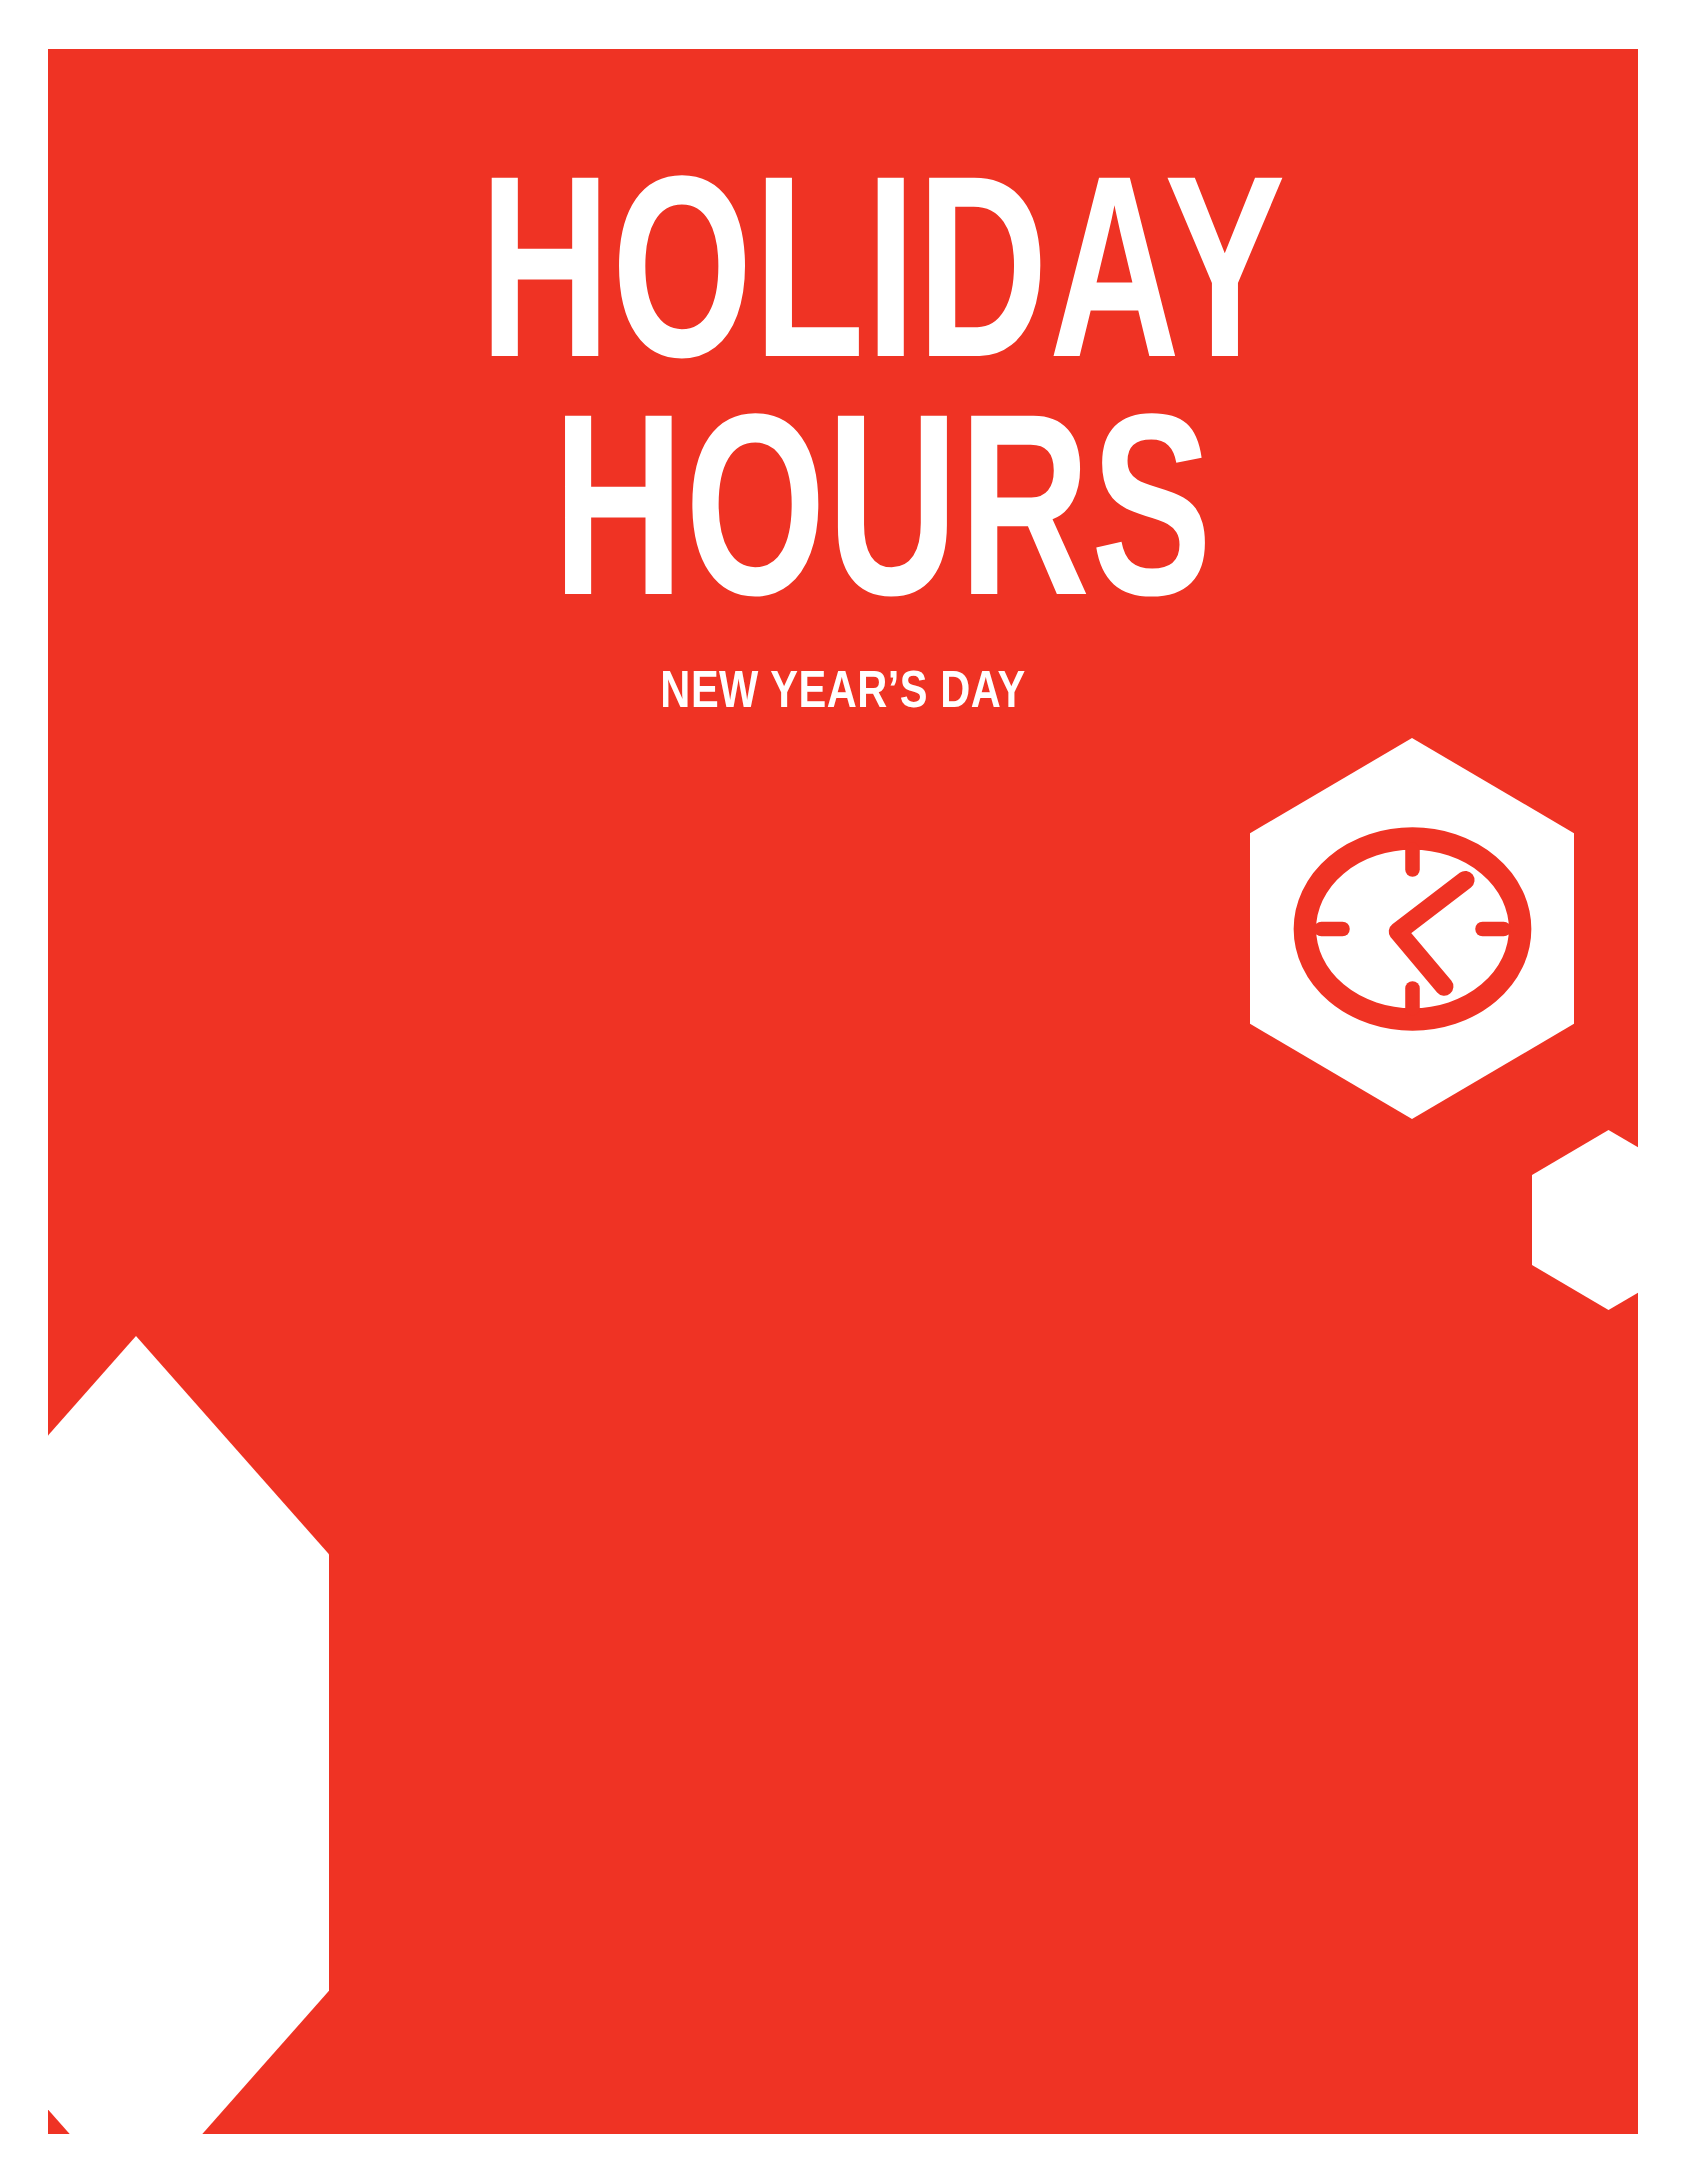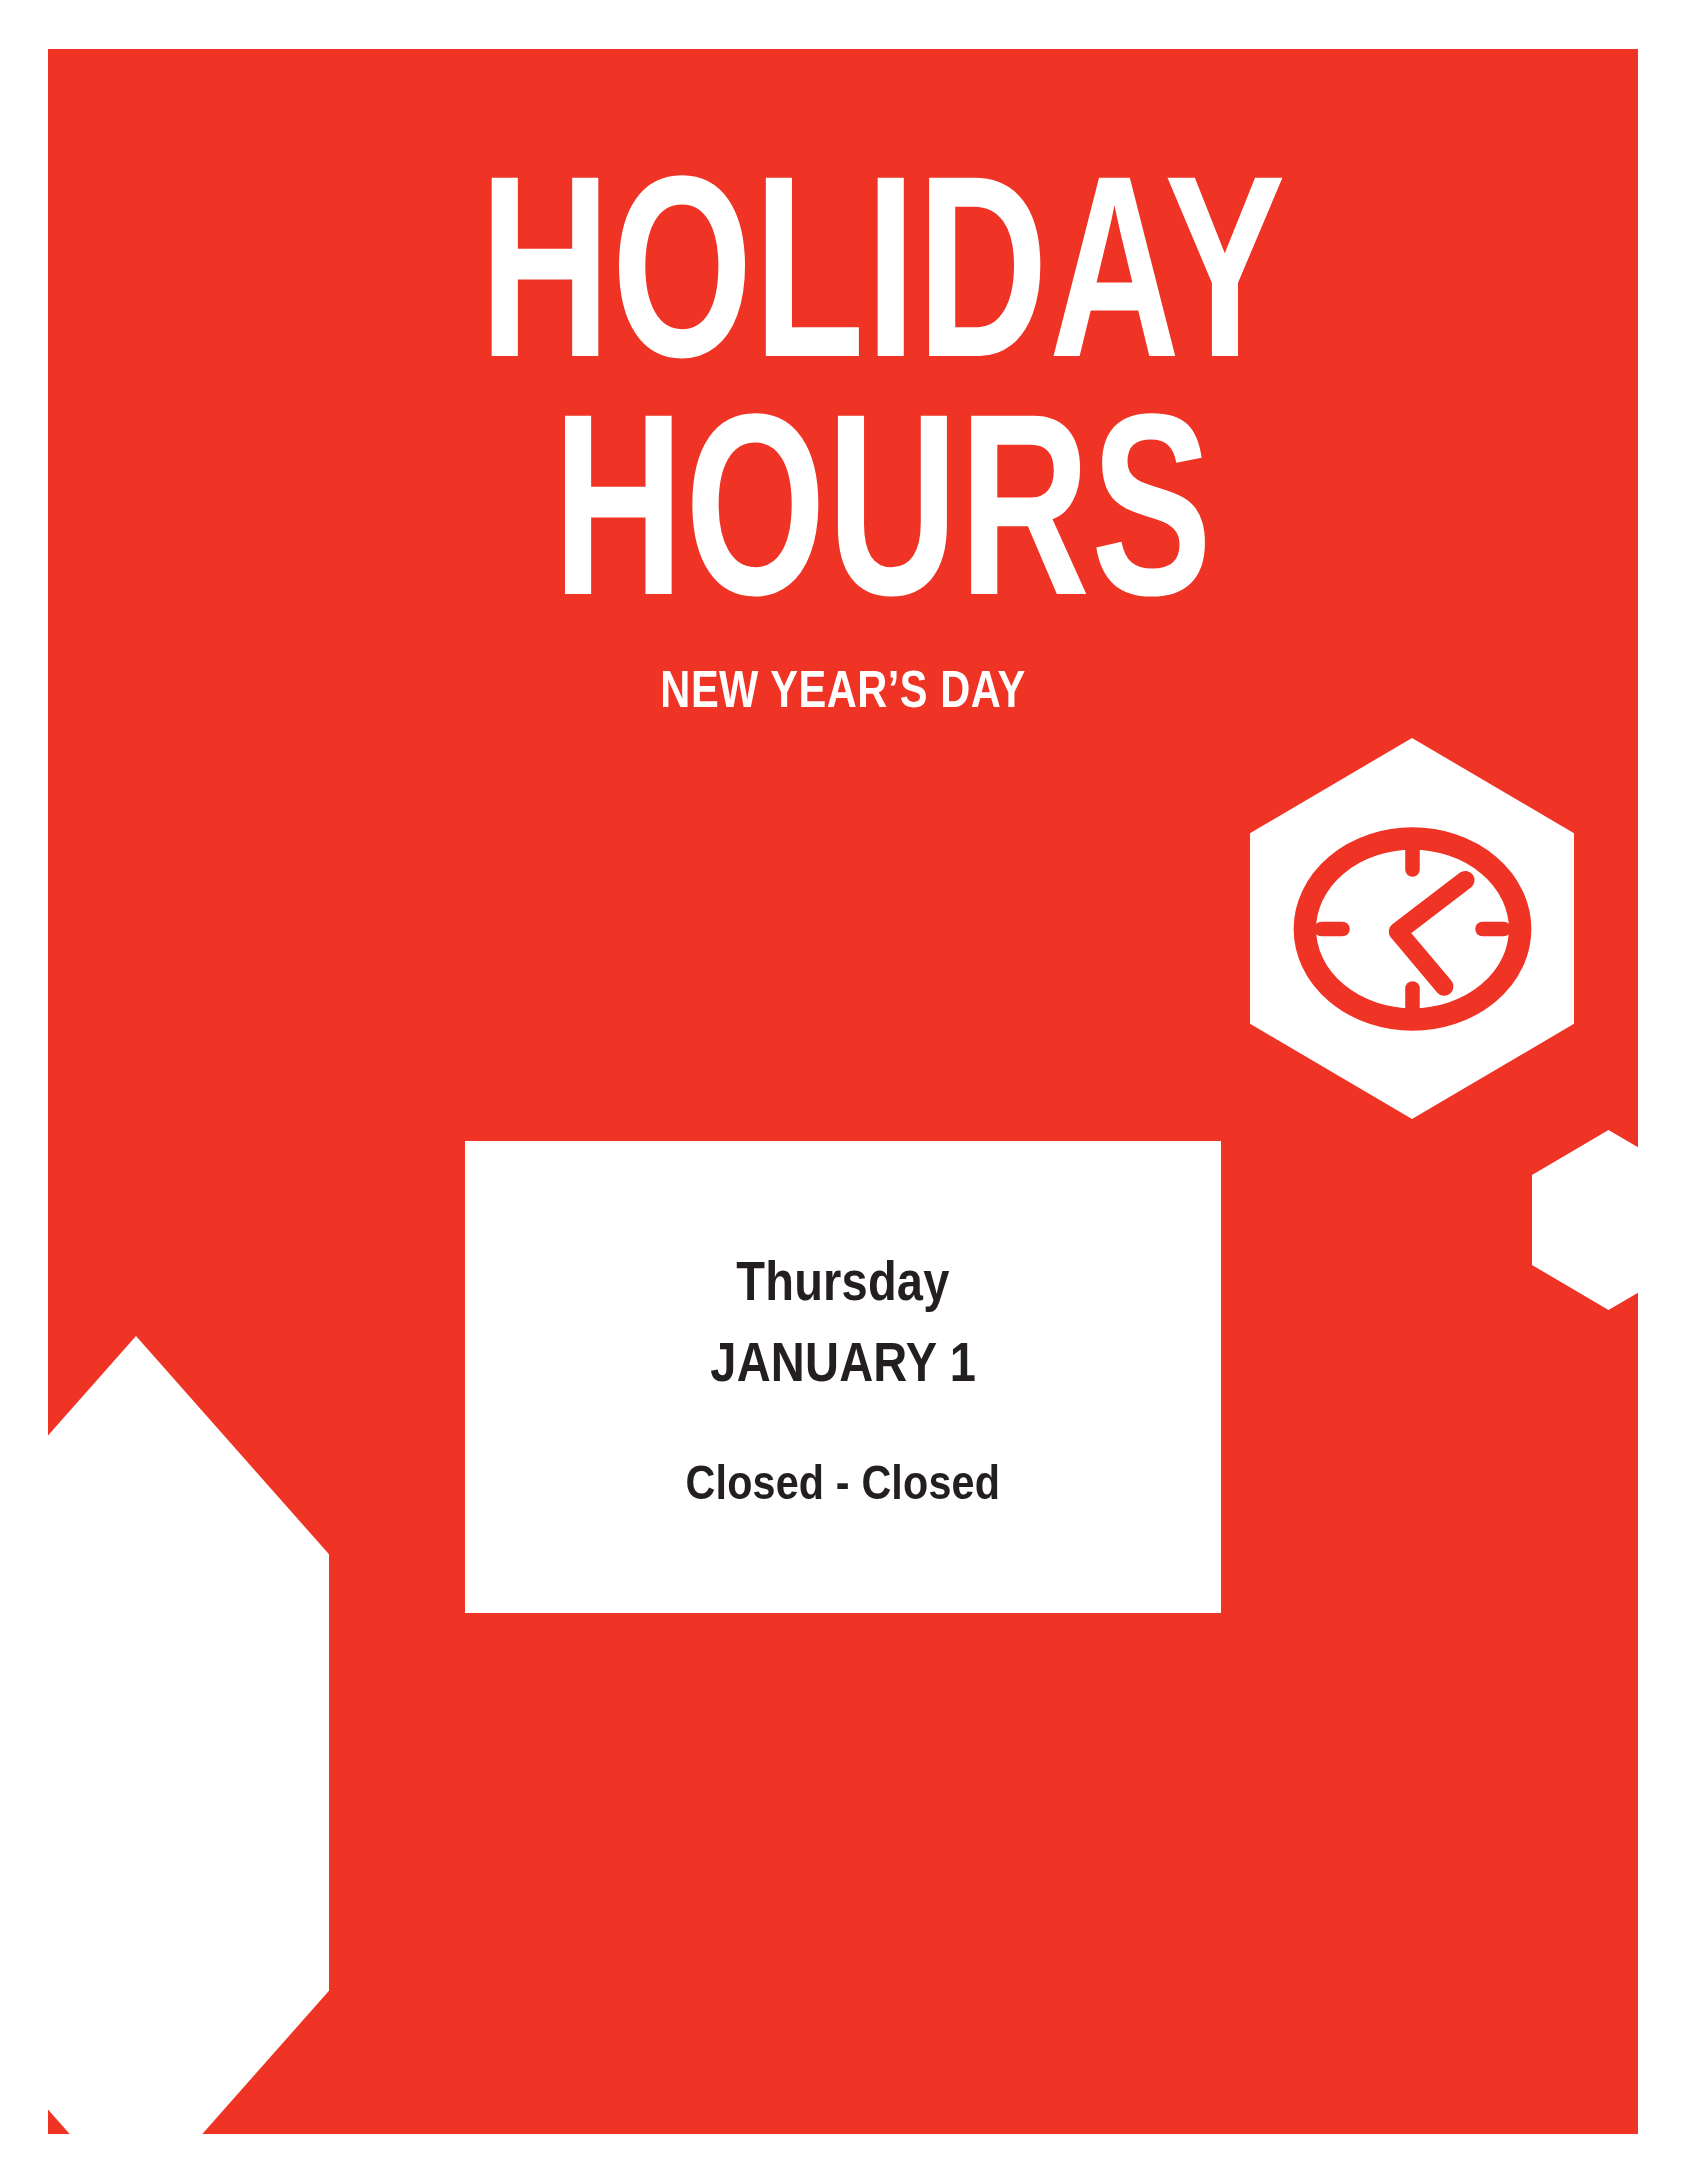--- a/index.html
+++ b/index.html
@@ -193,21 +193,16 @@
       </svg>
     </div>
 
     <div class="headline">
       <span class="headline-line">HOLIDAY</span>
       <span class="headline-line">HOURS</span>
     </div>
 
     <div class="subtitle">NEW YEAR’S DAY</div>
 
-    <div class="card">
-      <div class="card-day">Thursday</div>
-      <div class="card-date">JANUARY 1</div>
-      <div class="card-hours">Closed - Closed</div>
-    </div>
 
   </div>
 </div>
 
 
 </body></html>

